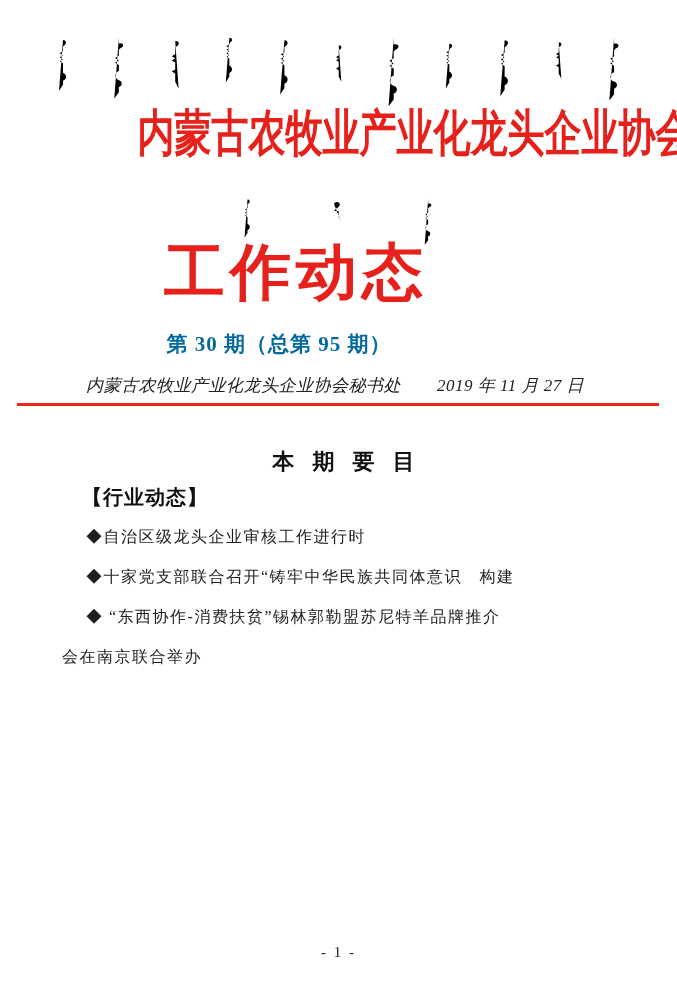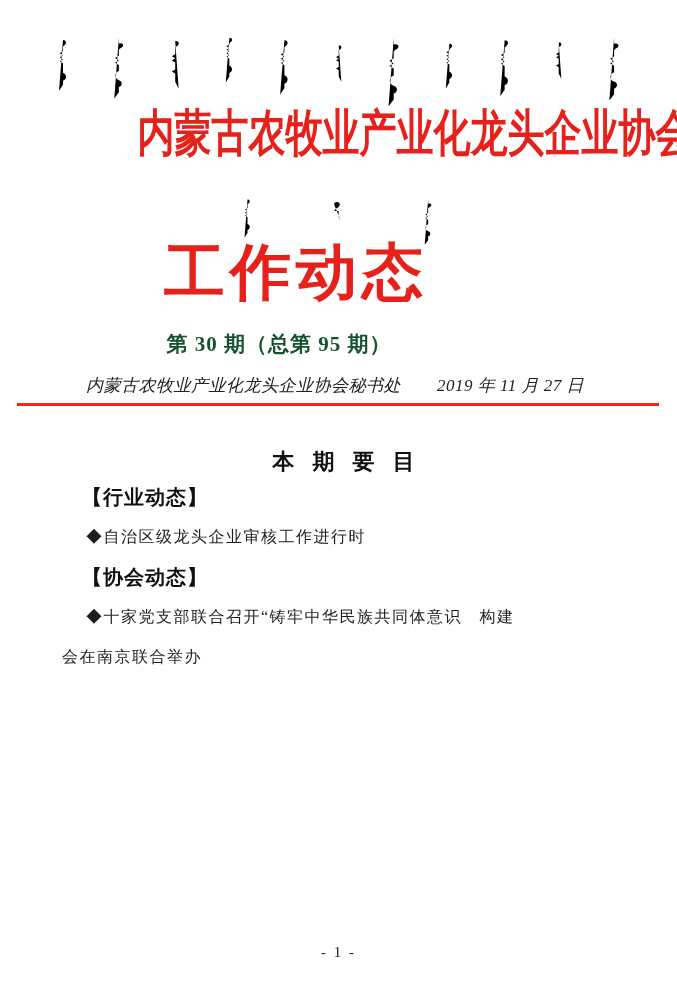--- a/index.html
+++ b/index.html
@@ -29,21 +29,21 @@
     padding-left:40px;
   }
   .org-title .squeeze{display:inline-block;transform:scaleX(0.74);transform-origin:50% 50%;}
   .bulletin-title{
     position:absolute;top:238px;left:0;width:587px;text-align:center;
     color:var(--red,#e6201a);font-size:61px;line-height:70px;font-weight:900;
     letter-spacing:5px;padding-left:5px;box-sizing:border-box;white-space:nowrap;
   }
   .issue-line{
     position:absolute;top:330px;left:0;width:558px;text-align:center;
-    font-size:21px;font-weight:bold;color:#14532d;letter-spacing:1px;white-space:nowrap;
+    font-size:21px;font-weight:bold;color:#0369a1;letter-spacing:1px;white-space:nowrap;
   }
   .pub-row{
     position:absolute;top:374px;left:86px;width:498px;
     display:flex;justify-content:space-between;align-items:baseline;
     font-size:17px;color:#222;letter-spacing:0.5px;white-space:nowrap;font-style:italic;
   }
   .red-rule{
     position:absolute;top:403px;left:17px;width:642px;height:3px;
     background:var(--rule-red,#f0261b);
   }
@@ -158,20 +158,20 @@
     <span>2019 年 11 月 27 日</span>
   </div>
 
   <div class="red-rule"></div>
 
   <div class="toc-heading">本 期 要 目</div>
 
   <div class="toc">
     <div class="toc-line section">【行业动态】</div>
     <div class="toc-line item">◆自治区级龙头企业审核工作进行时</div>
-    <div class="toc-line section">【协会动态】</div>
     <div class="toc-line item">◆十家党支部联合召开“铸牢中华民族共同体意识　构建</div>
+    <div class="toc-line item">◆ “东西协作-消费扶贫”锡林郭勒盟苏尼特羊品牌推介</div>
     <div class="toc-line cont-outdent">会在南京联合举办</div>
   </div>
 
   <div class="page-number">- 1 -</div>
 
 </div>
 
 </body></html>

